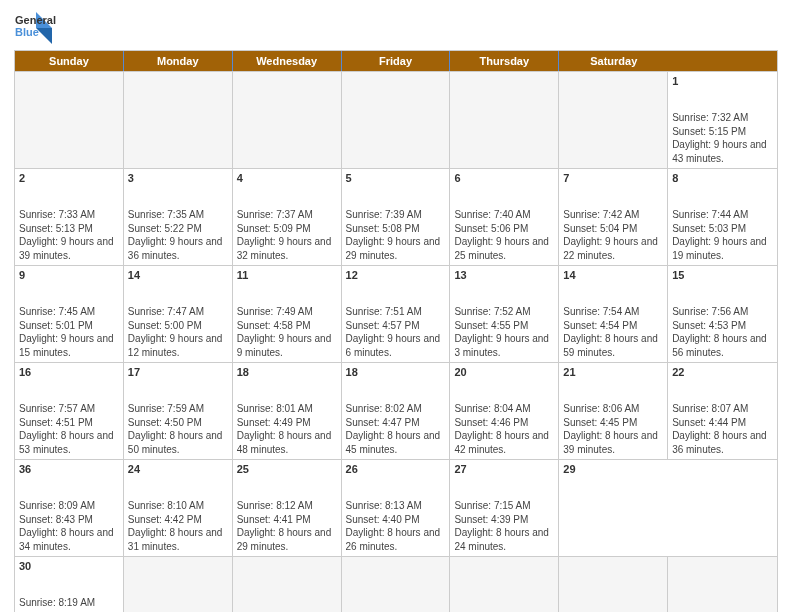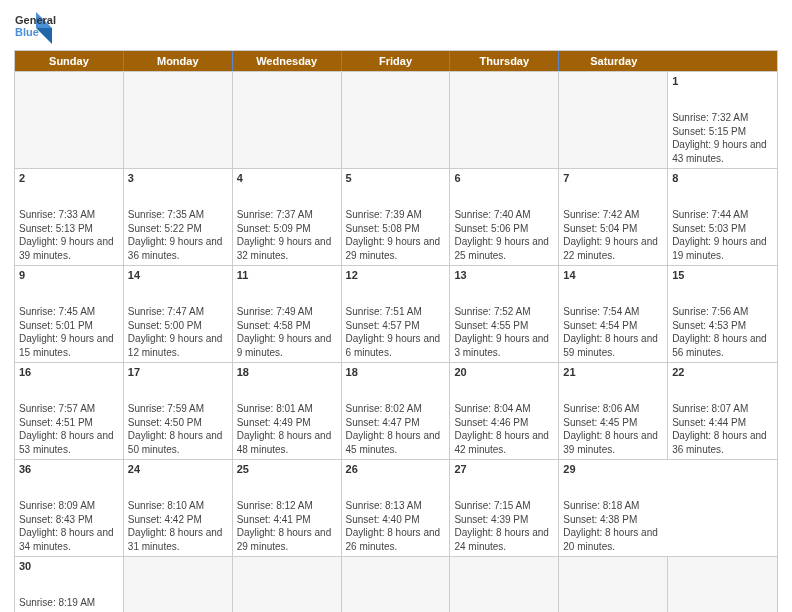--- a/index.html
+++ b/index.html
@@ -299,23 +299,20 @@
 Daylight: 8 hours and 26 minutes.</div>
           </div>
           <div class="day-cell">
             <span class="day-num">27</span>
             <div class="day-info">Sunrise: 7:15 AM
 Sunset: 4:39 PM
 Daylight: 8 hours and 24 minutes.</div>
           </div>
           <div class="day-cell">
             <span class="day-num">29</span>
-            <div class="day-info">Sunrise: 8:18 AM
-Sunset: 4:38 PM
-Daylight: 8 hours and 20 minutes.</div>
           </div>
         </div>
         <div class="week-row">
           <div class="day-cell">
             <span class="day-num">30</span>
             <div class="day-info">Sunrise: 8:19 AM
 Sunset: 4:37 PM
 Daylight: 8 hours and 17 minutes.</div>
           </div>
           <div class="day-cell empty"></div>

